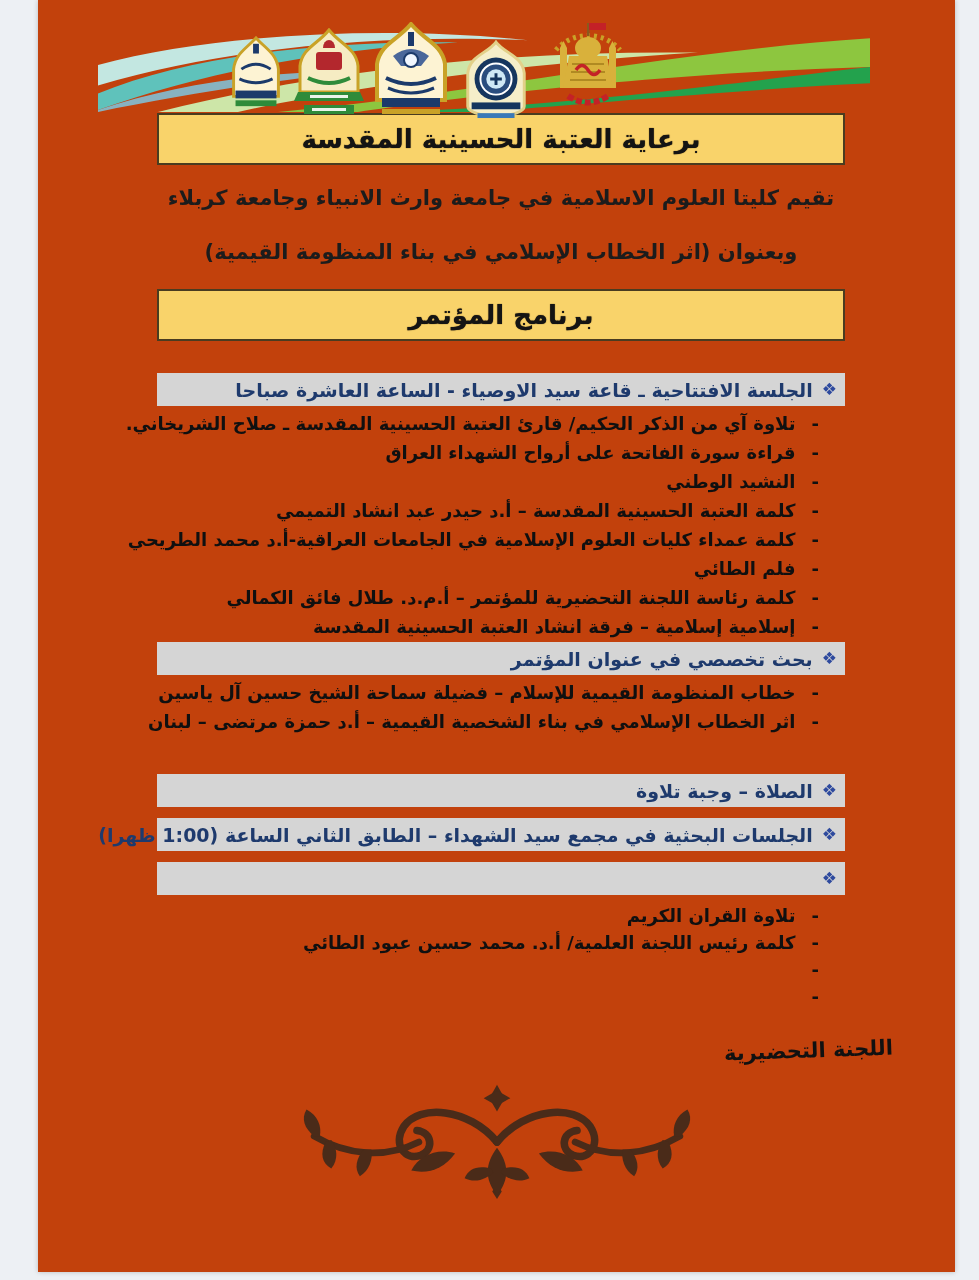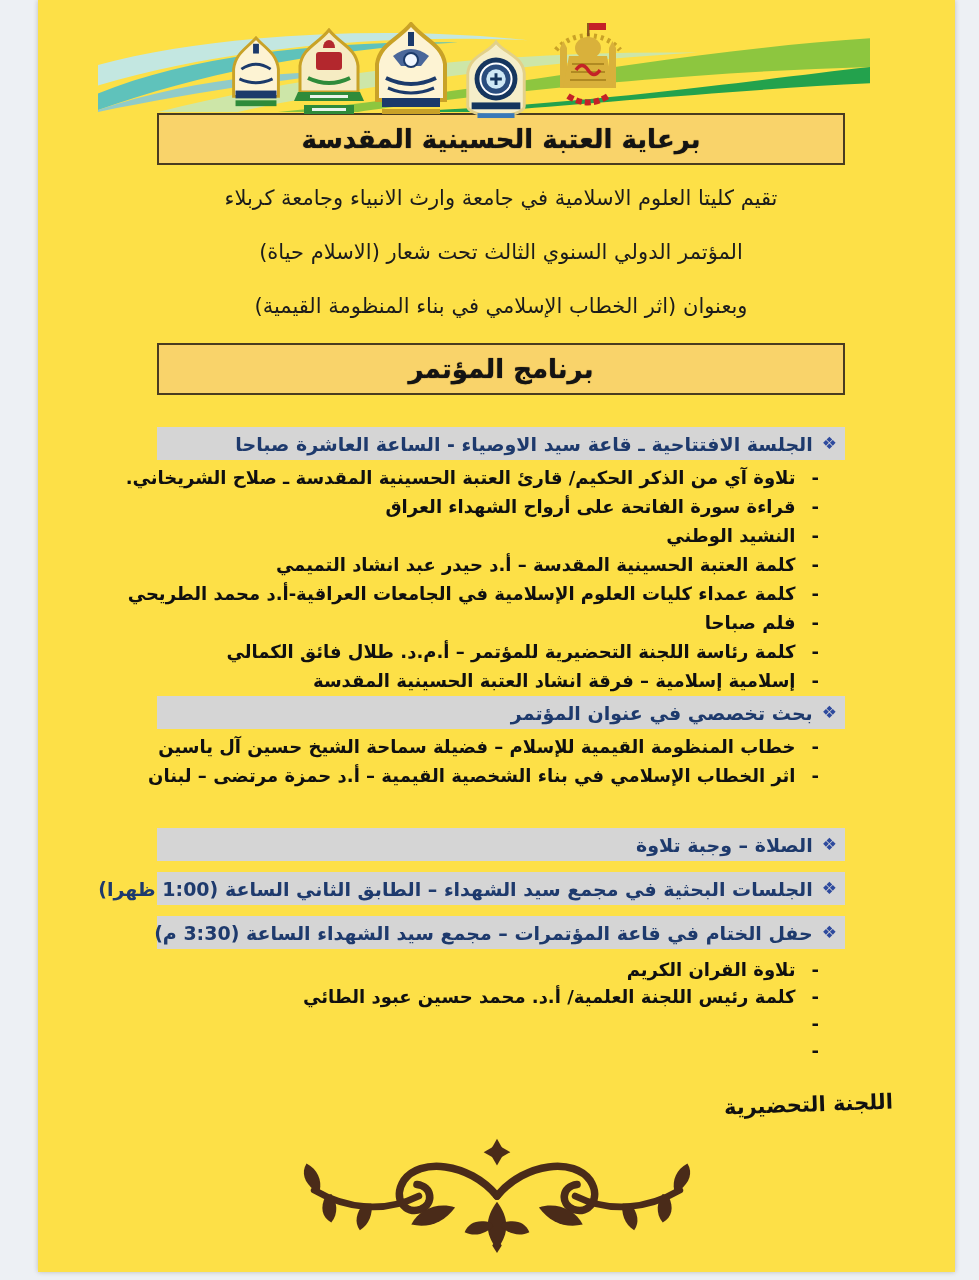--- a/index.html
+++ b/index.html
@@ -6,21 +6,21 @@
   body{
     width:979px;height:1280px;
     background:#edf0f4;
     font-family:"DejaVu Sans",sans-serif;
     overflow:hidden;
   }
   .page{
     position:relative;
     width:917px;height:1272px;
     margin:0 0 0 38px;
-    background:#fde047;
+    background:#c2410c;
     direction:rtl;
     box-shadow:0 0 5px rgba(0,0,0,.22);
   }
   
   .header{position:relative;height:113px;}
   .wave{position:absolute;left:60px;top:26px;width:772px;height:86px;}
   .logo{position:absolute;z-index:2;}
   .logo-1{left:189px;top:36px;}
   .logo-2{left:254px;top:28px;}
   .logo-3{left:330px;top:22px;}
@@ -38,21 +38,21 @@
     font-size:26px;font-weight:bold;color:#141414;
     letter-spacing:0.5px;
     text-shadow:0 0 1px #33210a;
   }
   .banner-2{margin-top:6px;text-align:center;}
   
   .intro{margin:16px 110px 0 119px;text-align:center;}
   .intro p{
     margin:0 0 20px;
     font-size:21px;line-height:34px;
-    color:#1c1c1c;font-weight:400;
+    color:#1c1c1c;font-weight:700;
   }
   
   .content{margin:0 110px 0 119px;}
   .bar{
     background:#d5d5d5;
     height:33px;
     display:flex;align-items:center;
     padding:0 8px;
   }
   .bar .marker{color:#2e4a9e;font-size:17px;margin-left:9px;line-height:1;}
@@ -151,21 +151,20 @@
       <path d="M30 78 q20 13 40 0" stroke="#c42127" stroke-width="6" fill="none" stroke-dasharray="6 3"></path>
     </svg>
   </div>
 
   <div class="banner banner-1">
     <span>برعاية العتبة الحسينية المقدسة</span>
   </div>
 
   <div class="intro">
     <p>تقيم كليتا العلوم الاسلامية في جامعة وارث الانبياء وجامعة كربلاء</p>
-    <p>المؤتمر الدولي السنوي الثالث تحت شعار (الاسلام حياة)</p>
     <p>وبعنوان (اثر الخطاب الإسلامي في بناء المنظومة القيمية)</p>
   </div>
 
   <div class="banner banner-2">
     <span>برنامج المؤتمر</span>
   </div>
 
   <div class="content">
 
     <div class="bar mt-first">
@@ -188,21 +187,21 @@
       <li>
           <span class="dash">-</span>
           <span>كلمة العتبة الحسينية المقدسة – أ.د حيدر عبد انشاد التميمي</span>
         </li>
       <li>
           <span class="dash">-</span>
           <span>كلمة عمداء كليات العلوم الإسلامية في الجامعات العراقية-أ.د محمد الطريحي</span>
         </li>
       <li>
           <span class="dash">-</span>
-          <span>فلم صباحا</span>
+          <span>فلم الطائي</span>
         </li>
       <li>
           <span class="dash">-</span>
           <span>كلمة رئاسة اللجنة التحضيرية للمؤتمر – أ.م.د. طلال فائق الكمالي</span>
         </li>
       <li>
           <span class="dash">-</span>
           <span>إسلامية إسلامية – فرقة انشاد العتبة الحسينية المقدسة</span>
         </li>
     </ul>
@@ -227,21 +226,20 @@
       <span class="title">الصلاة – وجبة تلاوة</span>
     </div>
 
     <div class="bar mt-mid">
       <span class="marker">❖</span>
       <span class="title">الجلسات البحثية في مجمع سيد الشهداء – الطابق الثاني الساعة (1:00 ظهرا)</span>
     </div>
 
     <div class="bar mt-mid">
       <span class="marker">❖</span>
-      <span class="title">حفل الختام في قاعة المؤتمرات – مجمع سيد الشهداء الساعة (3:30 م)</span>
     </div>
     <ul class="items items-last">
       <li>
           <span class="dash">-</span>
           <span>تلاوة القران الكريم</span>
         </li>
       <li>
           <span class="dash">-</span>
           <span>كلمة رئيس اللجنة العلمية/ أ.د. محمد حسين عبود الطائي</span>
         </li>

